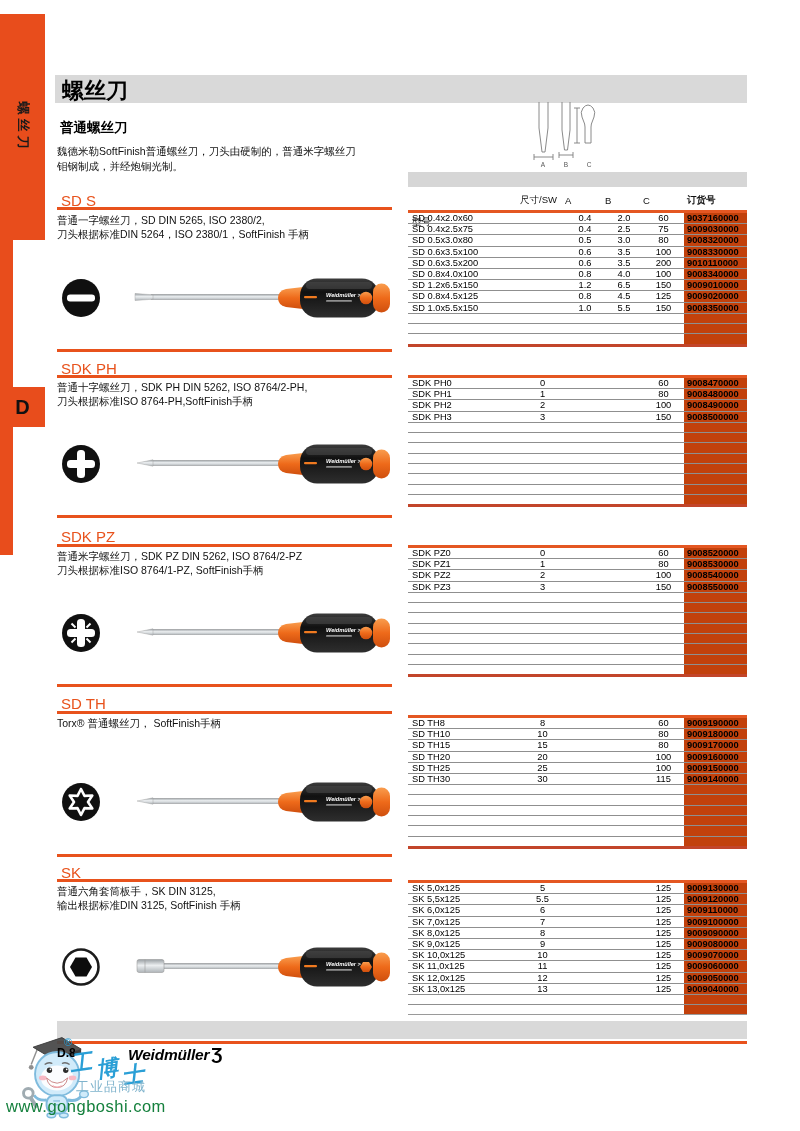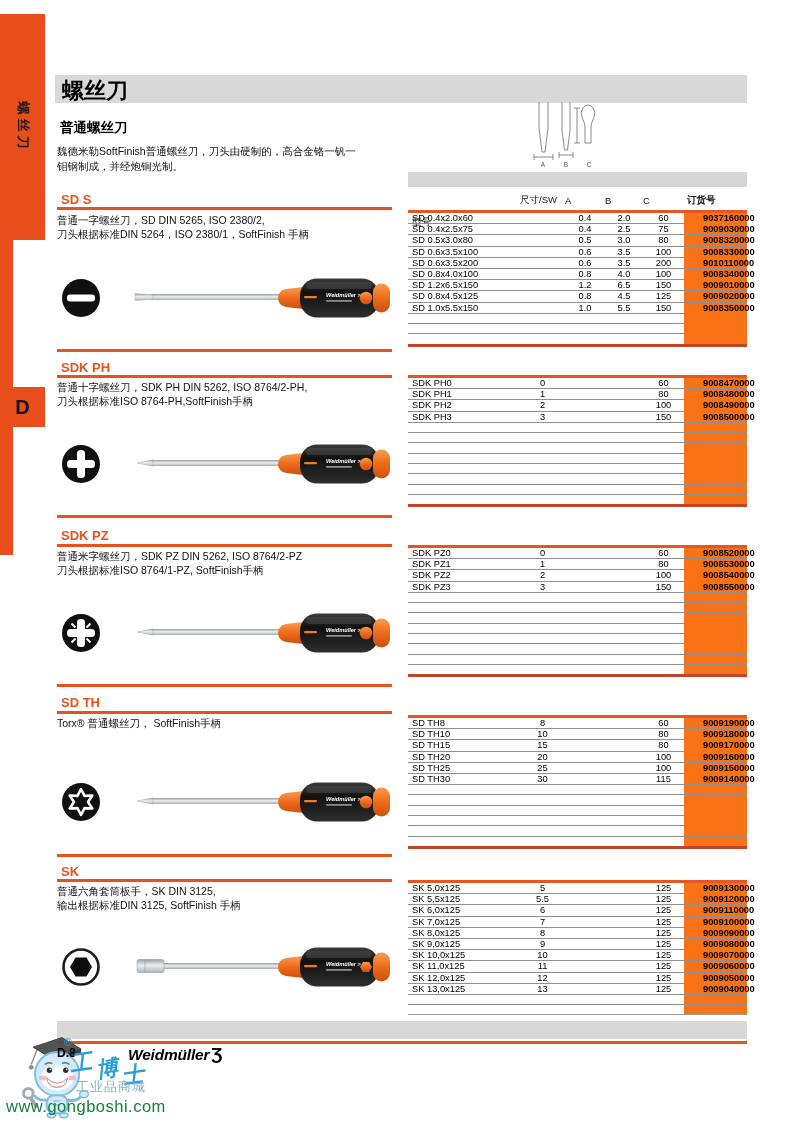--- a/index.html
+++ b/index.html
@@ -26,36 +26,36 @@
 
   
   .thead{left:408px;top:172px;width:339px;height:15px;background:#d6d6d6;display:grid;
     grid-template-columns:112px 45px 40px 38px 41px 63px;align-items:center;font-size:9.5px;color:#111;}
   .thead .h0{padding-left:4px;margin-top:44px;}
   .thead .hc{text-align:left;}
   .thead .h5{font-weight:bold;padding-left:3px;}
 
   
   .sec-rule{left:57px;width:335px;height:2.5px;background:#e8521c;}
-  .sec-title{left:57px;font-size:13px;font-weight:bold;color:#e8521c;margin:4px;}
+  .sec-title{left:57px;font-size:15px;font-weight:normal;color:#e8521c;margin:4px;}
   .sec-desc{left:57px;font-size:10.5px;line-height:13.5px;color:#111;}
   .img-row{left:57px;width:340px;height:72px;display:flex;align-items:center;}
   .tip-icon{margin-left:4px;flex:0 0 auto;}
   .driver{margin-left:22px;flex:0 0 auto;line-height:0;}
 
   
   .ptable{left:408px;width:339px;border-top:3px solid #e45722;border-bottom:3px solid #c2452a;}
   .ptable.no-bottom{border-bottom:1px solid #9a9a9a;}
   .trow{display:grid;grid-template-columns:112px 45px 40px 38px 41px 63px;height:10.2px;
     border-top:1.3px solid #8f8f8f;font-size:9.3px;line-height:10px;align-items:center;}
   .trow:first-child{border-top:none;}
   .trow.empty{height:9.3px;}
   .trow .c0{padding-left:4px;white-space:nowrap;}
   .trow .c1,.trow .c2,.trow .c3,.trow .c4{text-align:center;}
-  .trow .c5{background:#f97316;font-weight:bold;padding-left:19px;height:100%;display:flex;align-items:center;text-align:right;}
+  .trow .c5{background:#c2410c;font-weight:bold;padding-left:3px;height:100%;display:flex;align-items:center;text-align:right;}
 
   
   .gray-bar{left:57px;top:1021px;width:690px;height:18px;background:#d9d9d9;}
   .footer-rule{left:57px;top:1041px;width:690px;height:2.5px;background:#e8521c;z-index:3;}
   .footer-page{left:57px;top:1046px;font-size:12px;font-weight:bold;z-index:6;}
   .brand-logo{left:112px;top:1046px;font-size:15.5px;font-weight:bold;font-style:italic;
     letter-spacing:-0.2px;z-index:6;display:flex;align-items:flex-start;gap:3px;margin-left:16px;}
   .brand-glyph{font-style:normal;font-weight:900;font-size:16px;transform:scaleX(1.15);}
 
   
@@ -77,21 +77,21 @@
   <div class="abs edge-strip"></div>
   <div class="abs side-tab">
     <span>螺丝刀</span>
   </div>
   <div class="abs side-letter">D</div>
 
   <div class="abs title-band"></div>
   <div class="abs page-title">螺丝刀</div>
   <div class="abs subtitle">普通螺丝刀</div>
   <div class="abs intro">
-    <div>魏德米勒SoftFinish普通螺丝刀，刀头由硬制的，高合金铬一钒一</div>
+    <div>魏德米勒SoftFinish普通螺丝刀，刀头由硬制的，普通米字螺丝刀</div>
     <div>钼钢制成，并经炮铜光制。</div>
   </div>
 
   <svg class="abs diagram" width="84" height="70" viewBox="0 0 84 70">
     <g stroke="#7d7d7d" stroke-width="0.9" fill="none">
       <path d="M11,2 L11,28 L14,52 L17,52 L20,28 L20,2"></path>
       <path d="M34,2 L34,30 L36.5,50 L39.5,50 L42,30 L42,2"></path>
       <path d="M55,8 q5,-6 10,0 q3,4 1,9 l-1.5,4 q-1.5,3 -1.5,6 l0,16 l-6,0 l0,-16 q0,-3 -1.5,-6 l-1.5,-4 q-2,-5 1,-9 z"></path>
       <line x1="6" y1="57" x2="25" y2="57"></line>
         <line x1="6" y1="54" x2="6" y2="60"></line>

